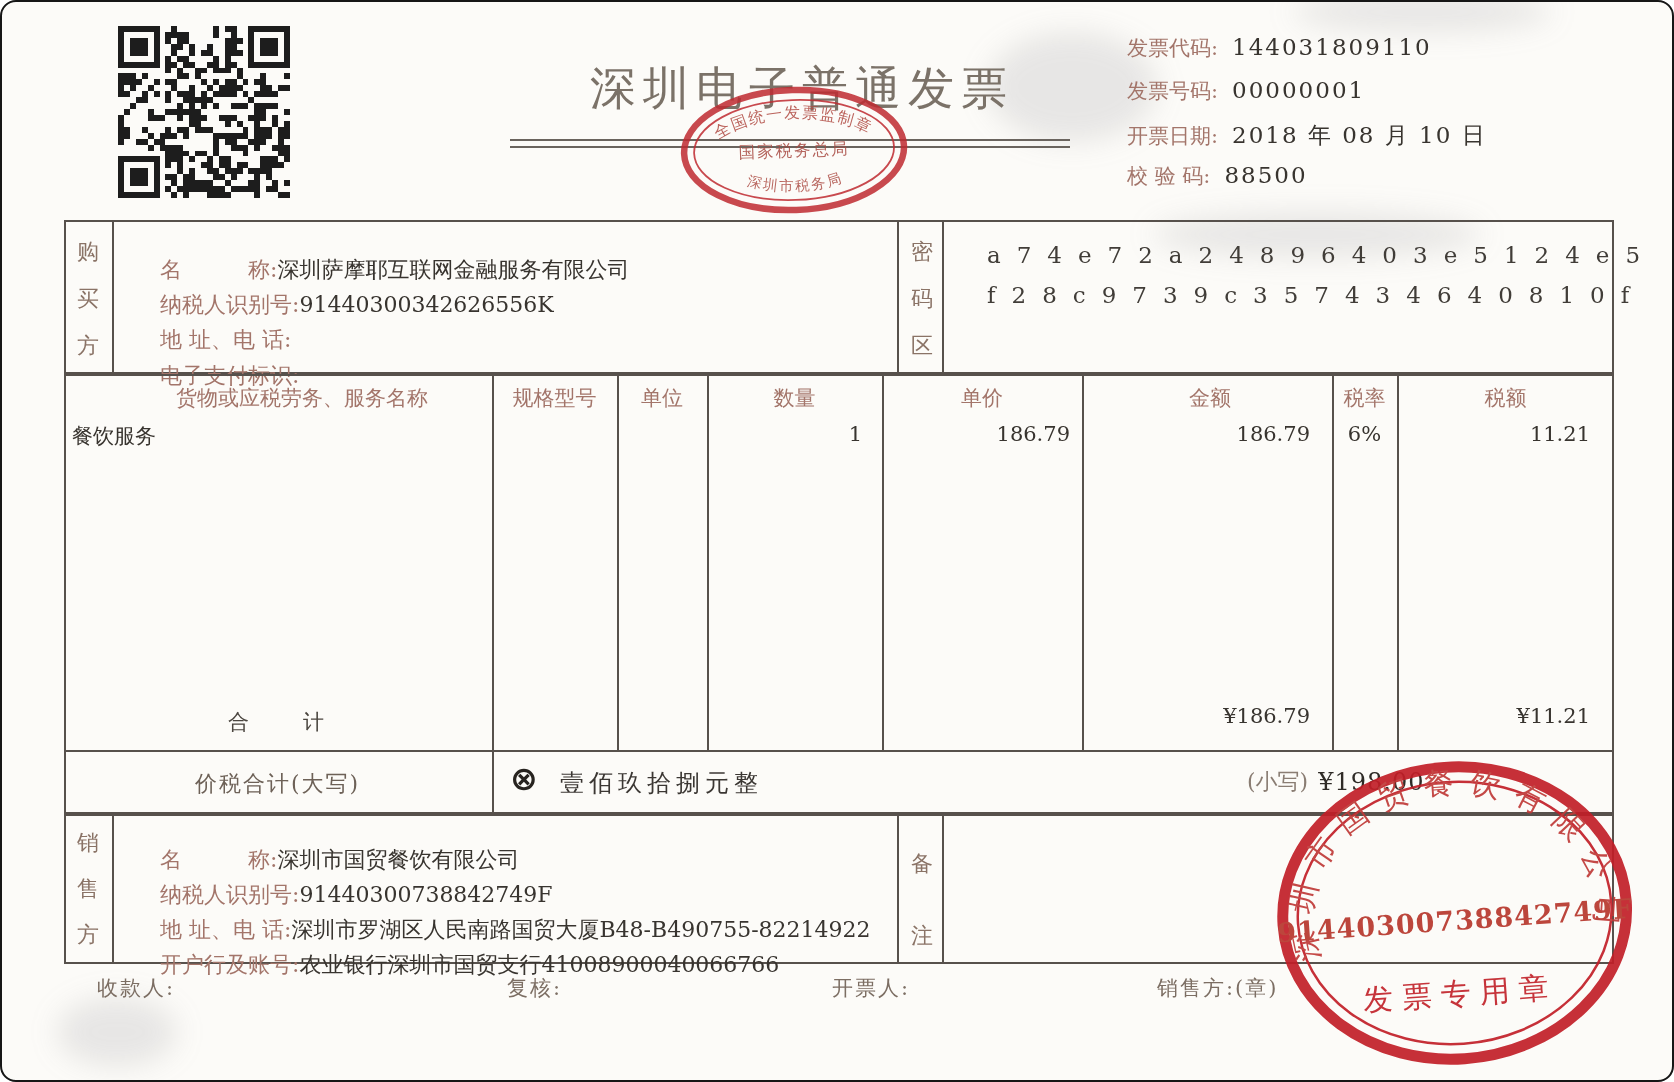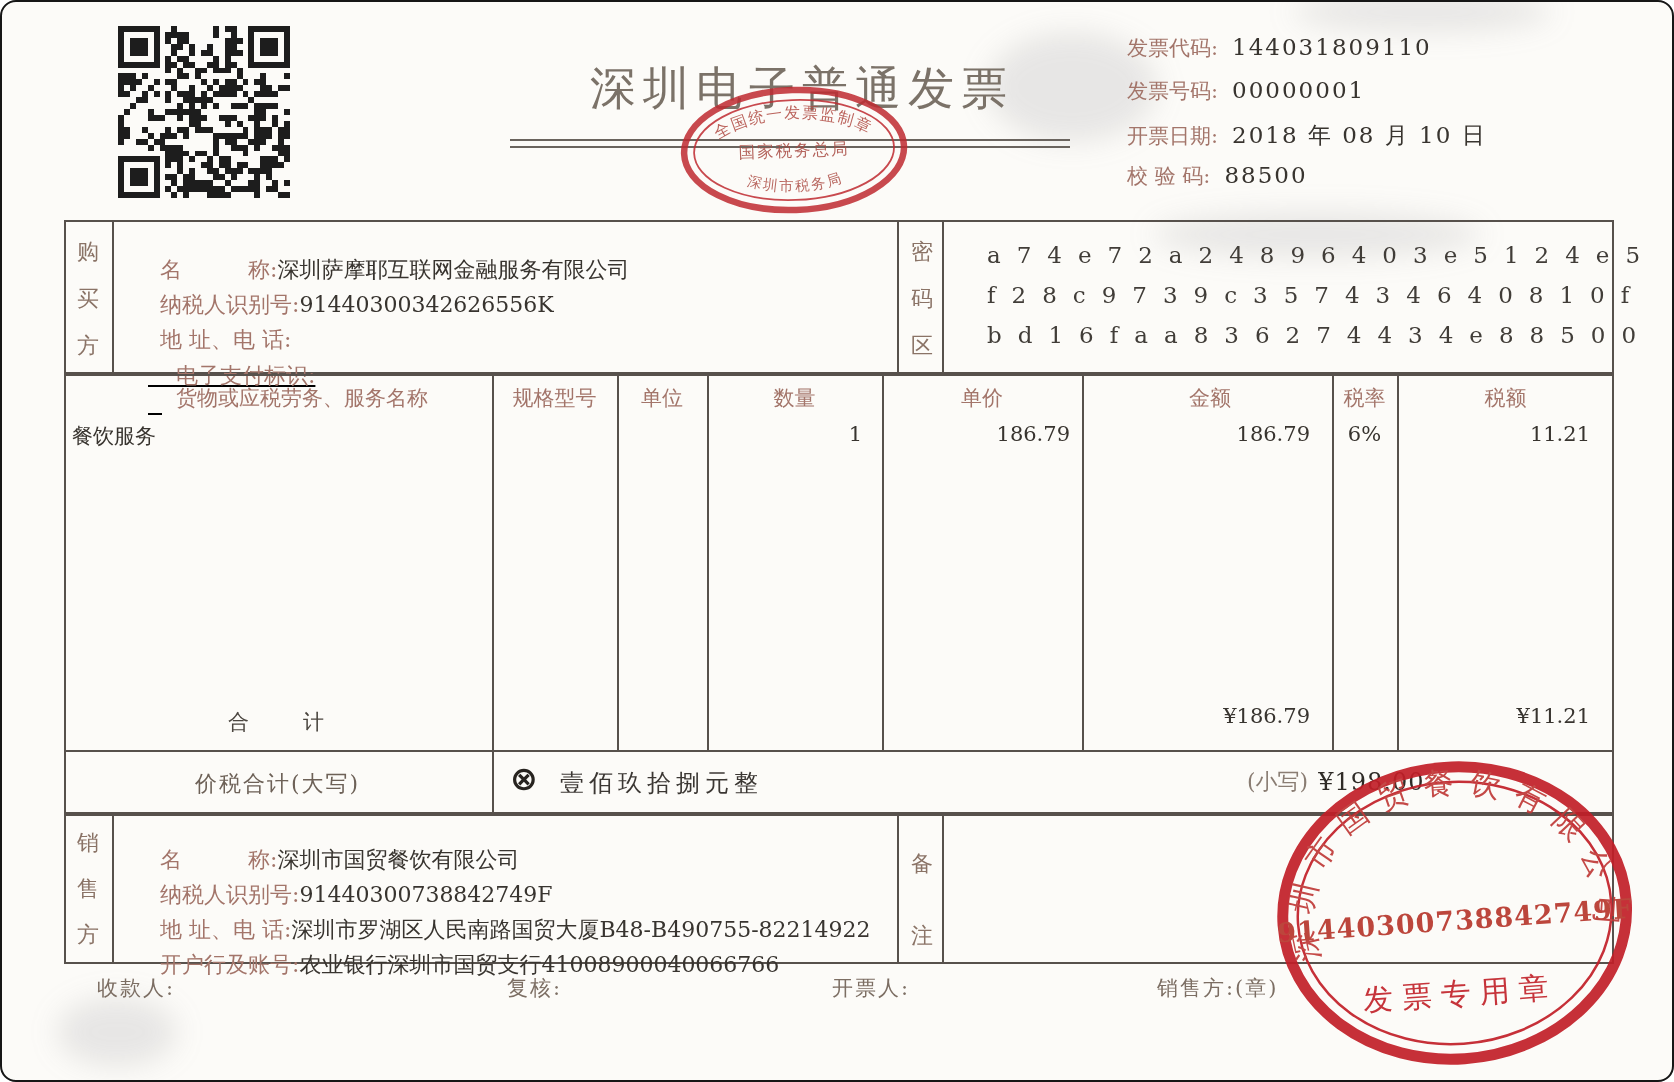--- a/index.html
+++ b/index.html
@@ -121,28 +121,27 @@
 
   <div class="fieldrow" style="left:130px;top:228px;">
     <span class="lab">名　　　称:</span><span class="val">深圳萨摩耶互联网金融服务有限公司</span>
   </div>
   <div class="fieldrow" style="left:130px;top:263px;">
     <span class="lab">纳税人识别号:</span><span class="val">91440300342626556K</span>
   </div>
   <div class="fieldrow" style="left:130px;top:298px;">
     <span class="lab">地 址、电 话:</span><span class="val"></span>
   </div>
-  <div class="fieldrow" style="left:146px;top:334px;text-decoration:underline;">
+  <div class="fieldrow" style="left:130px;top:334px;">
     <span class="lab">电子支付标识:</span><span class="val"></span>
   </div>
 
   <div class="vlabel" style="left:906px;top:226px;line-height:47px;">密码区</div>
   <div class="pwline" style="left:985px;top:240px;">a74e72a24896403e5124e5</div>
   <div class="pwline" style="left:985px;top:280px;">f28c9739c357434640810f</div>
-  <div class="pwline" style="left:985px;top:320px;">bd16faa836274434e88500</div>
 
   <div class="box" style="left:62px;top:372px;width:1550px;height:378px;"></div>
   <div class="vline" style="left:490px;top:372px;height:378px;"></div>
   <div class="vline" style="left:615px;top:372px;height:378px;"></div>
   <div class="vline" style="left:705px;top:372px;height:378px;"></div>
   <div class="vline" style="left:880px;top:372px;height:378px;"></div>
   <div class="vline" style="left:1080px;top:372px;height:378px;"></div>
   <div class="vline" style="left:1330px;top:372px;height:378px;"></div>
   <div class="vline" style="left:1395px;top:372px;height:378px;"></div>
 

